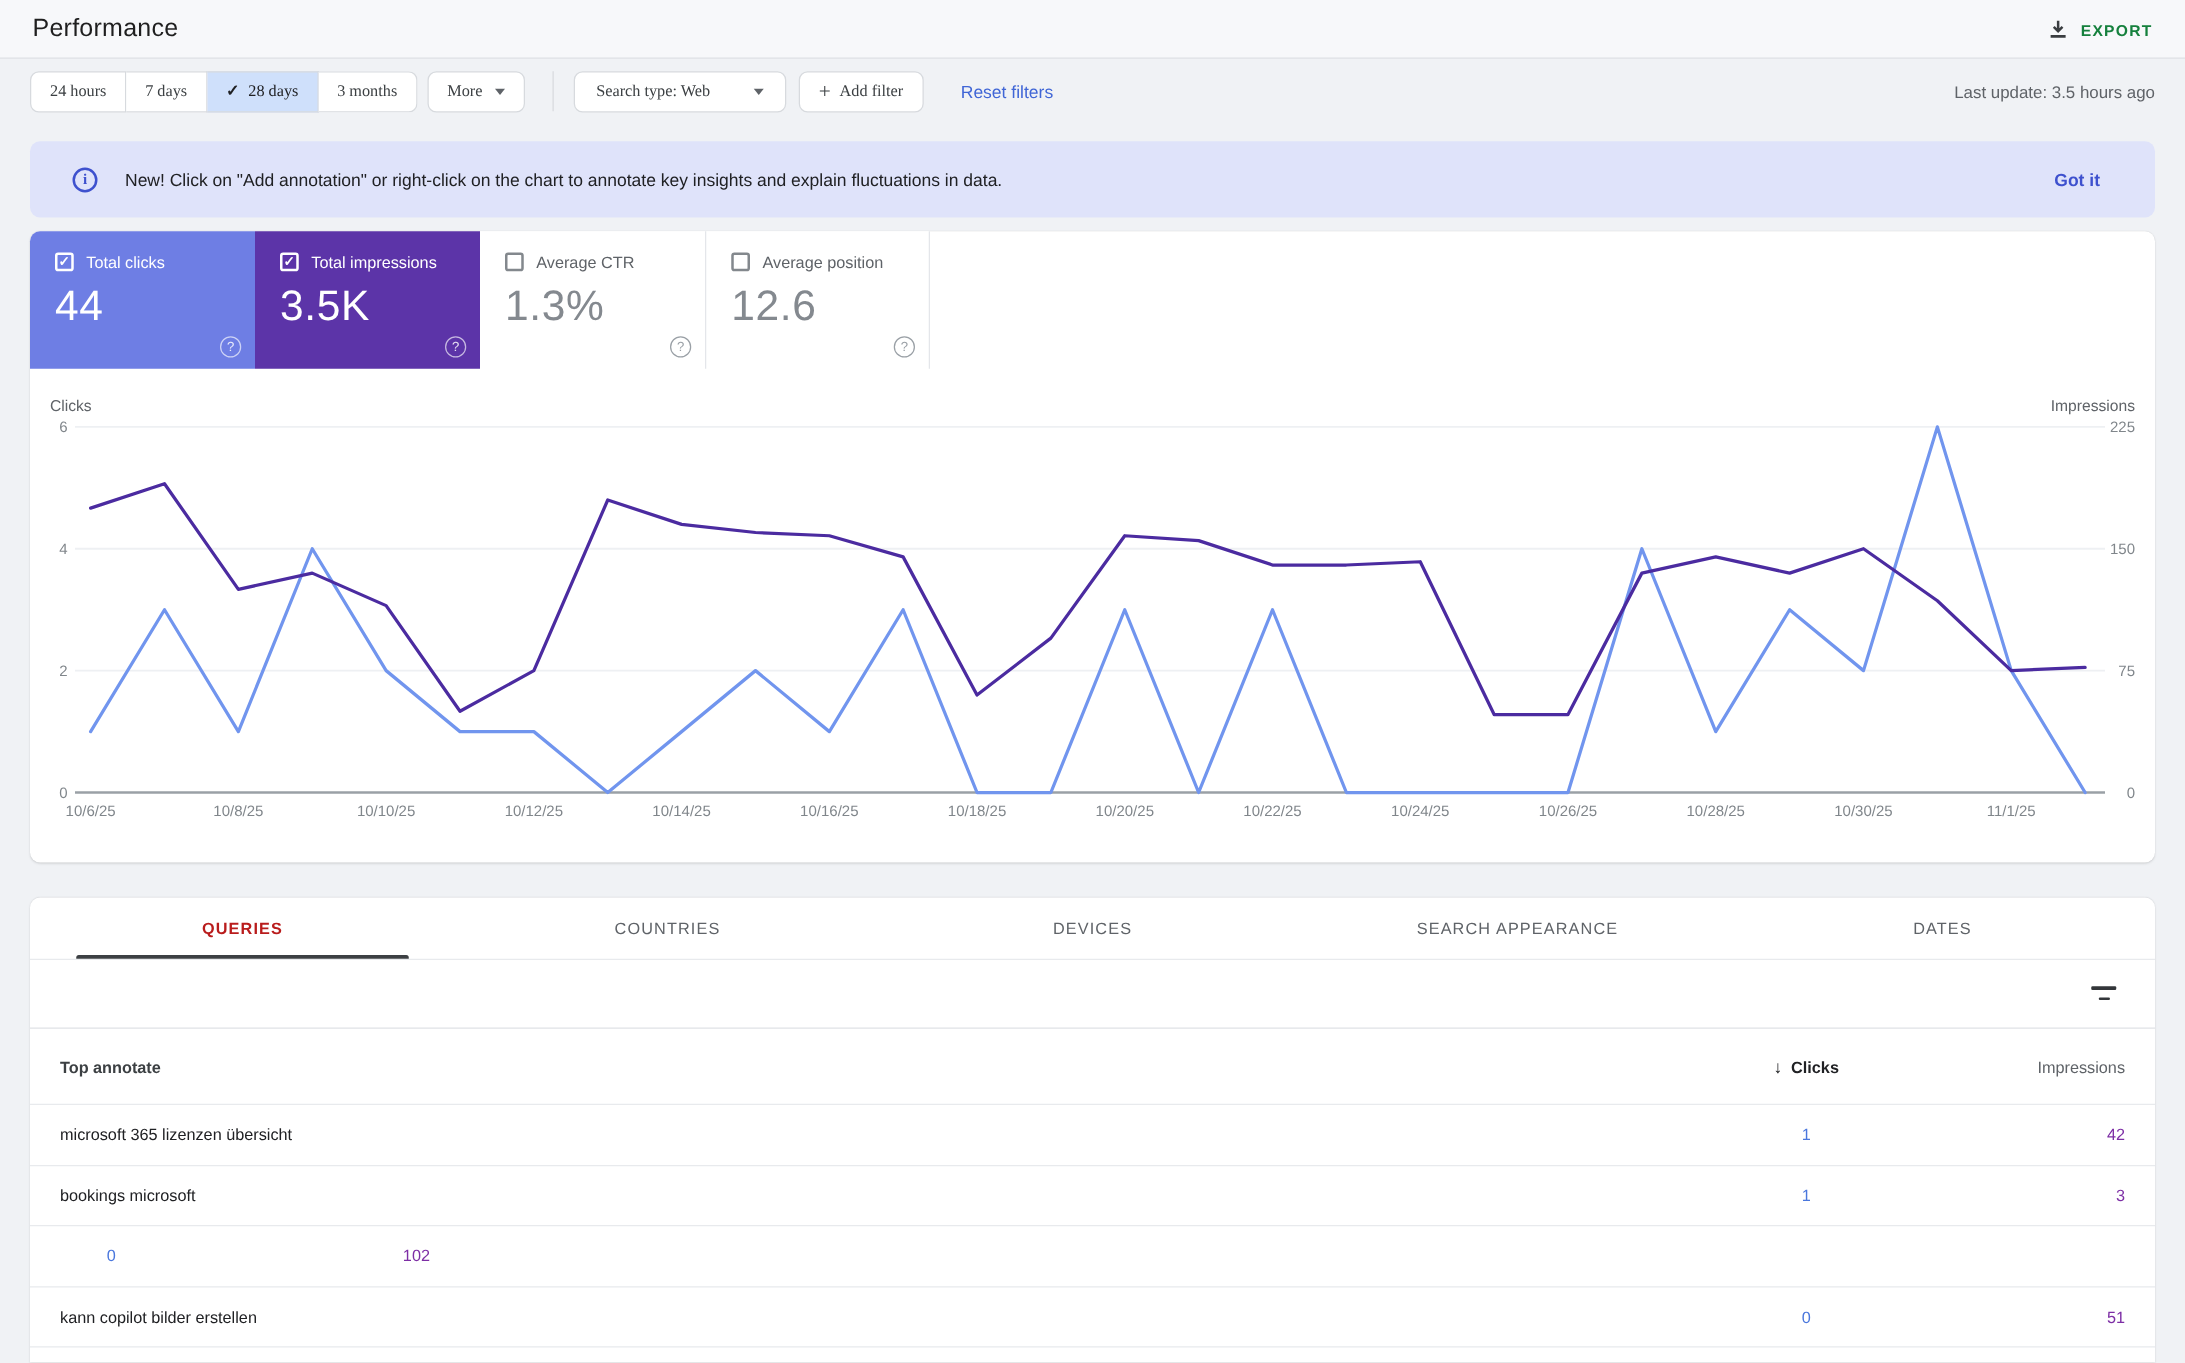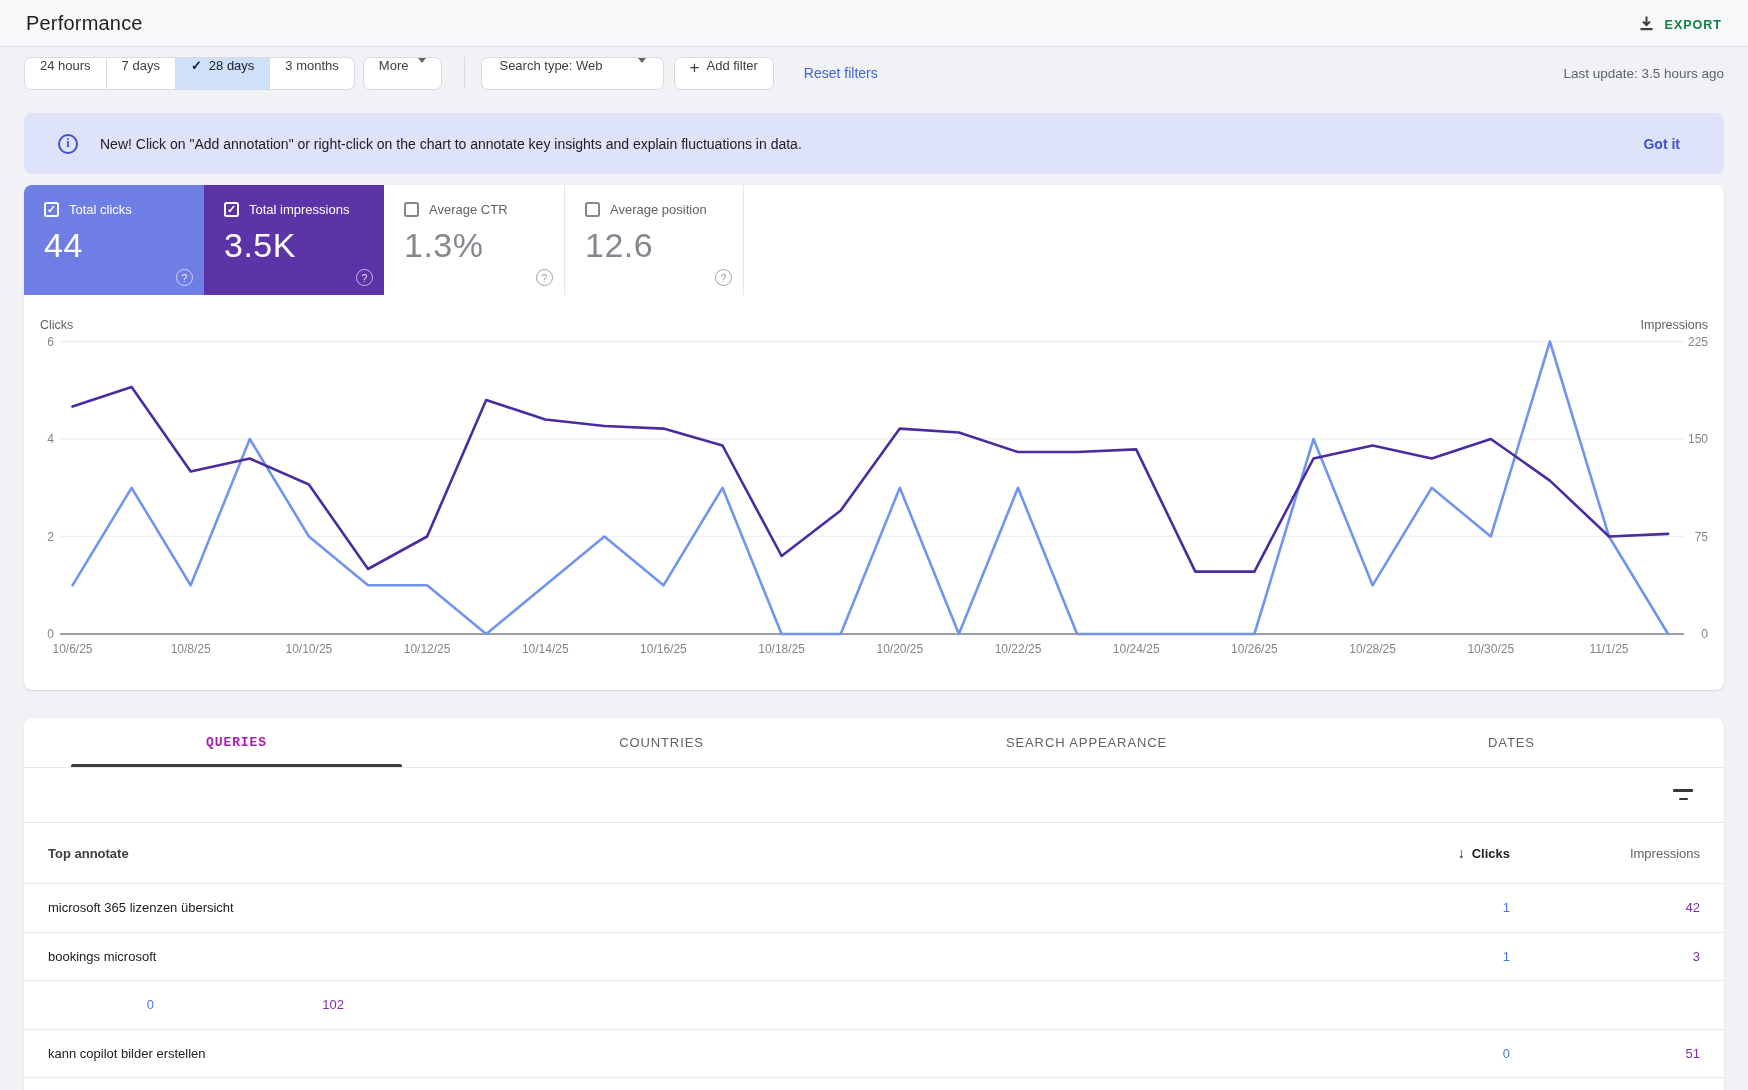--- a/index.html
+++ b/index.html
@@ -14,22 +14,22 @@
   .topbar { position:absolute; top:0; left:0; width:1748px; height:47px;
     background:#f7f8fa; border-bottom:1px solid #dde0e4;
     display:flex; align-items:center; justify-content:space-between; padding:0 26px; }
   .page-title { font-size:20px; color:#1f1f1f; letter-spacing:.2px; }
   .export-btn { display:flex; align-items:flex-end; gap:10px; background:none; border:none;
     font-family:inherit; font-size:12.5px; font-weight:bold; letter-spacing:1px;
     color:#15803d; cursor:pointer; }
   
   .filter-row { position:absolute; top:56px; left:24px; width:1700px; height:34px;
     display:flex; align-items:center; }
-  .chip { display:inline-flex; gap:7px; height:33px; padding:0 15px;
-    border:1px solid #d7dade; background:#fff; font-family:Liberation Sans, sans-serif; font-size:13px;
+  .chip { display:inline-flex; align-items:center; gap:7px; height:33px; padding:0 15px;
+    border:1px solid #d7dade; background:#fff; font-family:Liberation Serif, serif; font-size:13px;
     color:#3c4043; cursor:pointer; white-space:nowrap; }
   .seg { border-radius:0; }
   .seg + .seg { border-left:none; }
   .seg:first-child { border-radius:7px 0 0 7px; }
   .seg:last-child { border-radius:0 7px 7px 0; }
   .seg.sel { background:#cfe0fb; color:#202124; }
   .check-glyph { font-size:13px; font-weight:bold; color:#202124; }
   .chip.rounded { border-radius:7px; }
   .more-chip { margin-left:8px; }
   .caret { width:0; height:0; border-left:4.5px solid transparent; border-right:4.5px solid transparent;
@@ -74,31 +74,31 @@
   .help.dk { border:1.5px solid #9aa0a6; color:#9aa0a6; }
   .chart-area { position:absolute; top:110px; left:0; width:1700px; height:395px; }
   svg text { font-family:"Liberation Sans", sans-serif; }
   
   .table-card { position:absolute; top:718px; left:24px; width:1700px; height:372px;
     background:#fff; border-radius:8px 8px 0 0; box-shadow:0 1px 2px rgba(0,0,0,.10), 0 0 1px rgba(0,0,0,.08); }
   .tabs { display:flex; height:50px; border-bottom:1px solid #e8eaed; }
   .tab { position:relative; flex:1; display:flex; align-items:center; justify-content:center;
     background:none; border:none; font-family:inherit; font-size:13px; letter-spacing:.9px;
     color:#5f6368; cursor:pointer; }
-  .tab.active { color:#a21caf; font-weight:bold;font-family:Liberation Mono, monospace; }
+  .tab.active { color:#b91c1c; font-weight:bold; }
   .tab.active::after { content:""; position:absolute; left:11%; right:11%; bottom:0; height:3px;
     background:#3c4043; border-radius:2px 2px 0 0; }
   .tfilter-row { position:relative; height:55px; border-bottom:1px solid #e0e2e6; }
   .filter-icon { position:absolute; right:30px; top:17px; width:22px; height:20px; cursor:pointer;
     display:flex; flex-direction:column; align-items:center; gap:6px; padding-top:4px; }
   .filter-icon .b1 { width:20px; height:2.5px; background:#33363a; border-radius:1px; }
   .filter-icon .b2 { width:9px; height:2.5px; background:#33363a; border-radius:1px; }
   .thead { display:flex; align-items:center; height:60px; font-size:13px; }
   .col-name { flex:1; padding-left:24px; color:#3c4043; font-weight:bold; }
-  .col-clicks { width:130px; text-align:right; }
+  .col-clicks { width:130px; text-align:center; }
   .col-impr { width:214px; text-align:right; padding-right:24px; }
   .sort-clicks { color:#202124; font-weight:bold; }
   .sort-arrow { font-weight:normal; margin-right:7px; color:#202124; font-size:14px; }
   .hdr-impr { color:#5f6368; }
   .trow { display:flex; align-items:center; height:48.5px; border-top:1px solid #e8eaed;
     font-size:13px; cursor:pointer; }
   .trow .col-name { font-weight:normal; color:#202124; }
   .trow .col-clicks { color:#4a77dd; }
   .trow .col-impr { color:#7d2ea5; }
   .trow-stub { border-top:1px solid #e8eaed; height:13px; }
@@ -224,20 +224,21 @@
         <text x="1584.97" y="358" font-size="12" fill="#80868b" text-anchor="middle">11/1/25</text>
         <polyline points="48.5,290.3 107.6,192.8 166.7,290.3 225.8,144.0 284.9,241.5 344.0,290.3 403.1,290.3 462.2,339.0 521.3,290.3 580.4,241.5 639.5,290.3 698.5,192.8 757.6,339.0 816.7,339.0 875.8,192.8 934.9,339.0 994.0,192.8 1053.1,339.0 1112.2,339.0 1171.3,339.0 1230.4,339.0 1289.5,144.0 1348.6,290.3 1407.7,192.8 1466.8,241.5 1525.9,46.5 1585.0,241.5 1644.1,339.0" fill="none" stroke="#7195ee" stroke-width="2.6" stroke-linejoin="round" stroke-linecap="round"></polyline>
         <polyline points="48.5,111.5 107.6,92.0 166.7,176.5 225.8,163.5 284.9,189.5 344.0,274.0 403.1,241.5 462.2,105.0 521.3,124.5 580.4,131.0 639.5,133.6 698.5,150.5 757.6,261.0 816.7,215.5 875.8,133.6 934.9,137.5 994.0,157.0 1053.1,157.0 1112.2,154.4 1171.3,276.6 1230.4,276.6 1289.5,163.5 1348.6,150.5 1407.7,163.5 1466.8,144.0 1525.9,185.6 1585.0,241.5 1644.1,238.9" fill="none" stroke="#4b2ba0" stroke-width="2.6" stroke-linejoin="round" stroke-linecap="round"></polyline>
       </svg></div>
 </div>
 
 <div class="table-card">
   <div class="tabs" id="tabs">
       <button class="tab active">QUERIES</button>
       <button class="tab">COUNTRIES</button>
+      <button class="tab">DEVICES</button>
       <button class="tab">SEARCH APPEARANCE</button>
       <button class="tab">DATES</button>
     </div>
   <div class="tfilter-row">
     <div class="filter-icon">
       <div class="b1"></div>
         <div class="b2"></div>
     </div>
   </div>
   <div class="thead">

